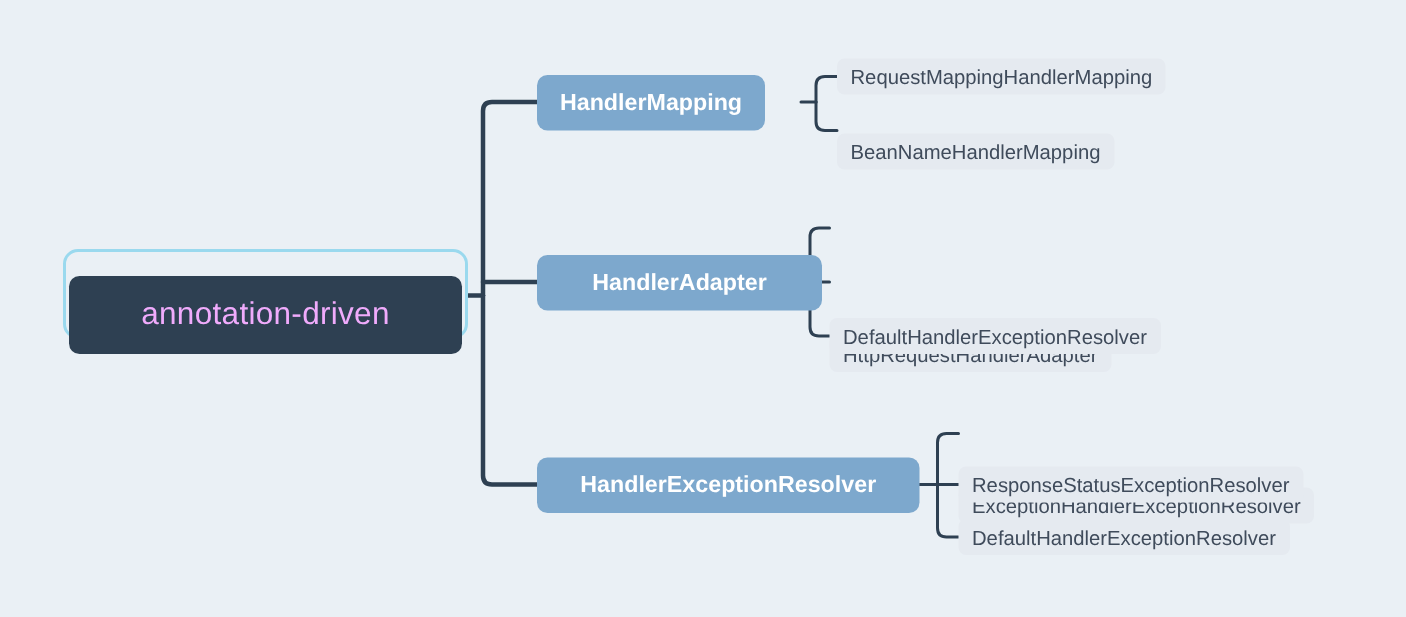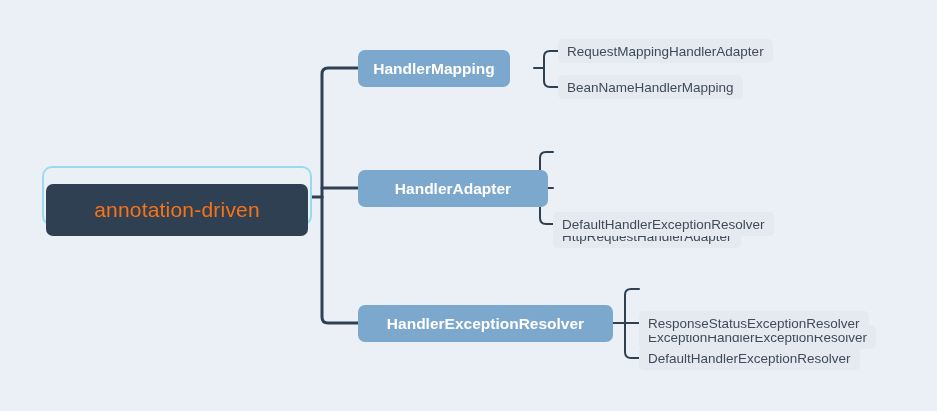--- a/index.html
+++ b/index.html
@@ -45,21 +45,21 @@
     background: transparent;
   }
   .root-box {
     width: 100%;
     height: 100%;
     background: #2e4052;
     border-radius: 7px;
     display: flex;
     align-items: center;
     justify-content: center;
-    color: #f97316;
+    color: #f0abfc;
     font-size: 21px;
     letter-spacing: 0.2px;
     margin-top: 28px;
   }
 
   
   .l2 {
     left: 358px;
     height: 37px;
     background: #7da8cd;
@@ -112,22 +112,22 @@
   </svg>
 
   <div class="node root-wrap">
     <div class="root-box">annotation-driven</div>
   </div>
 
   <div class="node l2 l2-1">HandlerMapping</div>
   <div class="node l2 l2-2">HandlerAdapter</div>
   <div class="node l2 l2-3">HandlerExceptionResolver</div>
 
-  <div class="node leaf" style="left:558px; top:39px;">RequestMappingHandlerAdapter</div>
-  <div class="node leaf" style="left:558px; top:75px;">BeanNameHandlerMapping</div>
+  <div class="node leaf" style="left:558px; top:39px;">RequestMappingHandlerMapping</div>
+  <div class="node leaf" style="left:558px; top:89px;">BeanNameHandlerMapping</div>
 
   <div class="node leaf" style="left:553px; top:176px;margin-top:48px;">HttpRequestHandlerAdapter</div>
   <div class="node leaf" style="left:553px; top:212px;">DefaultHandlerExceptionResolver</div>
 
   <div class="node leaf" style="left:639px; top:277px;margin-top:48px;">ExceptionHandlerExceptionResolver</div>
   <div class="node leaf" style="left:639px; top:311px;">ResponseStatusExceptionResolver</div>
   <div class="node leaf" style="left:639px; top:346px;">DefaultHandlerExceptionResolver</div>
 
 </div>
 

